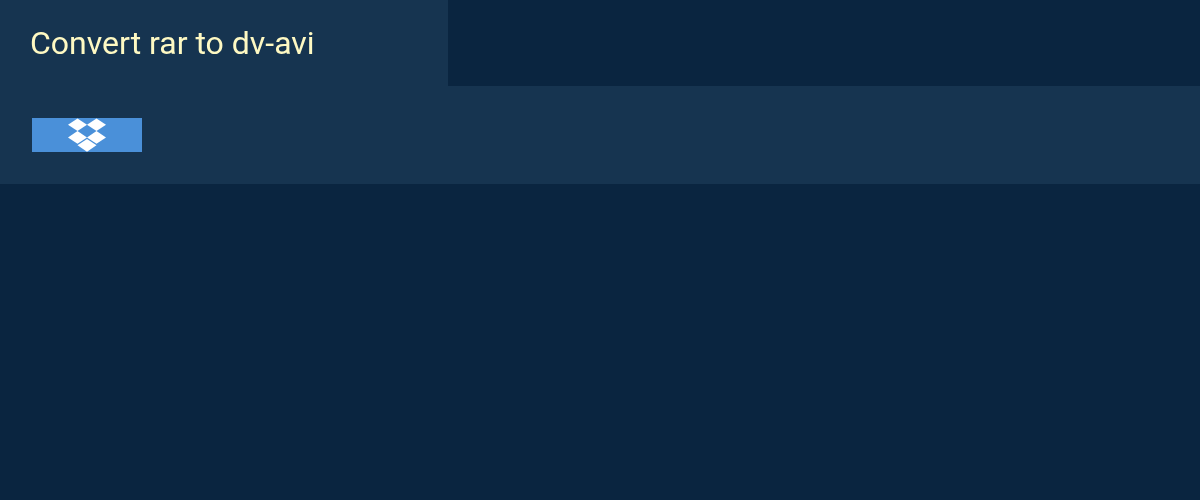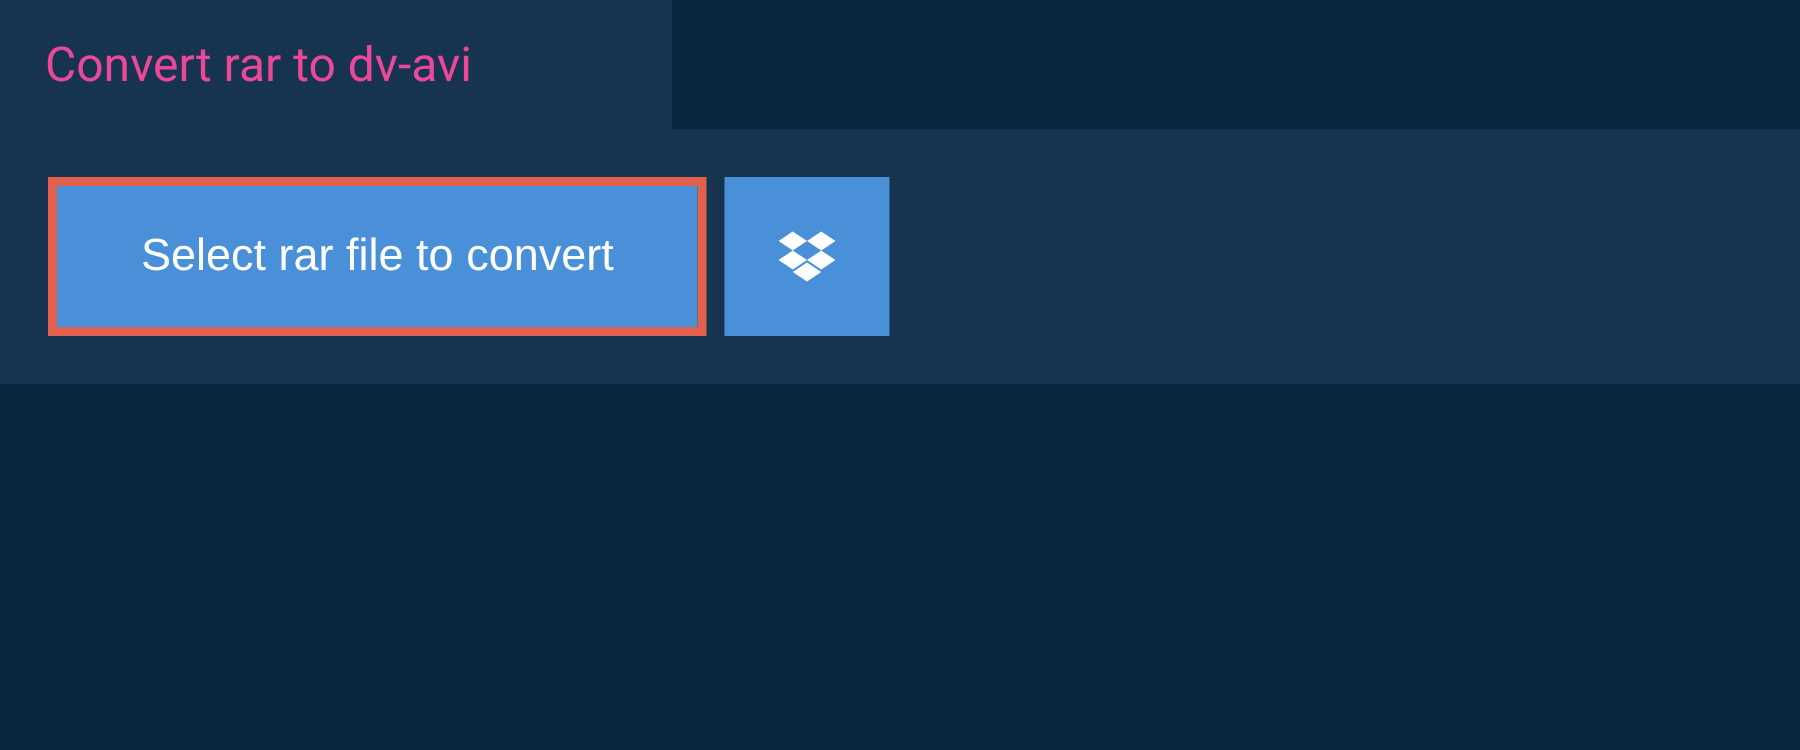--- a/index.html
+++ b/index.html
@@ -15,21 +15,21 @@
       overflow: hidden;
     }
     .header-tab {
       background-color: #163450;
       padding: 24px 30px;
       display: inline-block;
       width: 448px;
       margin: 0;
     }
     .header-title {
-      color: #ec4899;
+      color: #fef9c3;
       font-size: 32px;
       font-weight: 400;
     }
     .content-panel {
       background-color: #163450;
       padding: 32px;
       width: 100%;
     }
     .button-row {
       display: flex;
@@ -68,25 +68,20 @@
 <body>
 
 
 
 <div class="header-tab">
   <h1 class="header-title">Convert rar to dv-avi</h1>
 </div>
 
 <div class="content-panel">
   <div class="button-row">
-    <div class="select-button-wrapper">
-      <button class="select-button">
-        <span>Select rar file to convert</span>
-      </button>
-    </div>
     <button class="dropbox-button">
       <svg class="dropbox-icon" viewBox="0 0 48 42" fill="#ffffff">
         <path d="M12 0 L24 8 L12 16 L0 8 Z"></path>
         <path d="M36 0 L48 8 L36 16 L24 8 Z"></path>
         <path d="M12 16 L24 24 L12 32 L0 24 Z"></path>
         <path d="M36 16 L48 24 L36 32 L24 24 Z"></path>
         <path d="M12 34 L24 26 L36 34 L24 42 Z"></path>
       </svg>
     </button>
   </div>

